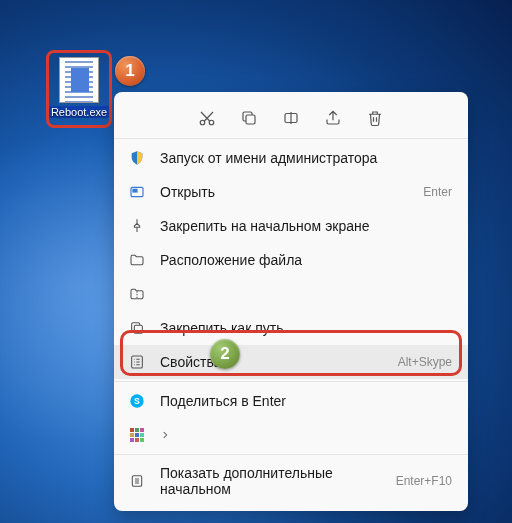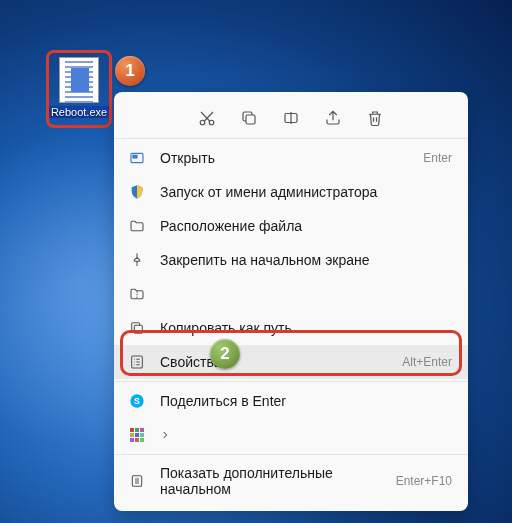--- a/index.html
+++ b/index.html
@@ -177,85 +177,85 @@
       <svg width="18" height="18" viewBox="0 0 24 24" fill="none" stroke="currentColor" stroke-width="1.6">
           <path d="M4 7h16M10 11v6M14 11v6M6 7l1 13a2 2 0 0 0 2 2h6a2 2 0 0 0 2-2l1-13M9 7V4h6v3"></path>
         </svg>
     </div>
   </div>
 
   <div class="divider"></div>
 
   <div class="menu-item">
     <div class="menu-icon">
+      <svg width="16" height="16" viewBox="0 0 24 24">
+          <path d="M12 2l8 3v6c0 5-3.5 9-8 11-4.5-2-8-6-8-11V5l8-3z" fill="#2a7dc9"></path>
+          <path d="M12 2l8 3v6c0 5-3.5 9-8 11V2z" fill="#f5c542"></path>
+        </svg>
+    </div>
+    <span class="menu-label">Запуск от имени администратора</span>
+  </div>
+
+  <div class="menu-item">
+    <div class="menu-icon">
       <svg width="16" height="16" viewBox="0 0 24 24" fill="none" stroke="#3a7bd5" stroke-width="1.8">
           <rect x="3" y="5" width="18" height="14" rx="2"></rect>
           <rect x="6" y="8" width="6" height="4" fill="#3a7bd5"></rect>
         </svg>
     </div>
     <span class="menu-label">Открыть</span>
     <span class="menu-shortcut">Enter</span>
   </div>
 
   <div class="menu-item">
     <div class="menu-icon">
-      <svg width="16" height="16" viewBox="0 0 24 24">
-          <path d="M12 2l8 3v6c0 5-3.5 9-8 11-4.5-2-8-6-8-11V5l8-3z" fill="#2a7dc9"></path>
-          <path d="M12 2l8 3v6c0 5-3.5 9-8 11V2z" fill="#f5c542"></path>
-        </svg>
-    </div>
-    <span class="menu-label">Запуск от имени администратора</span>
+      <svg width="16" height="16" viewBox="0 0 24 24" fill="none" stroke="currentColor" stroke-width="1.6">
+          <path d="M12 2v6l4 4v2H8v-2l4-4V2zM12 14v7"></path>
+        </svg>
+    </div>
+    <span class="menu-label">Закрепить на начальном экране</span>
   </div>
 
   <div class="menu-item">
     <div class="menu-icon">
       <svg width="16" height="16" viewBox="0 0 24 24" fill="none" stroke="currentColor" stroke-width="1.6">
           <path d="M3 7a2 2 0 0 1 2-2h4l2 2h8a2 2 0 0 1 2 2v8a2 2 0 0 1-2 2H5a2 2 0 0 1-2-2z"></path>
         </svg>
     </div>
     <span class="menu-label">Расположение файла</span>
-  </div>
-
-  <div class="menu-item">
-    <div class="menu-icon">
-      <svg width="16" height="16" viewBox="0 0 24 24" fill="none" stroke="currentColor" stroke-width="1.6">
-          <path d="M12 2v6l4 4v2H8v-2l4-4V2zM12 14v7"></path>
-        </svg>
-    </div>
-    <span class="menu-label">Закрепить на начальном экране</span>
   </div>
 
   <div class="menu-item">
     <div class="menu-icon">
       <svg width="16" height="16" viewBox="0 0 24 24" fill="none" stroke="currentColor" stroke-width="1.6">
           <path d="M3 7a2 2 0 0 1 2-2h4l2 2h8a2 2 0 0 1 2 2v8a2 2 0 0 1-2 2H5a2 2 0 0 1-2-2z"></path>
           <path d="M12 8v2m0 2v2m0 2v2"></path>
         </svg>
     </div>
   </div>
 
   <div class="menu-item">
     <div class="menu-icon">
       <svg width="16" height="16" viewBox="0 0 24 24" fill="none" stroke="currentColor" stroke-width="1.6">
           <rect x="8" y="8" width="12" height="12" rx="2"></rect>
           <path d="M16 8V6a2 2 0 0 0-2-2H6a2 2 0 0 0-2 2v8a2 2 0 0 0 2 2h2"></path>
         </svg>
     </div>
-    <span class="menu-label">Копировать как путь</span>
+    <span class="menu-label">Закрепить как путь</span>
   </div>
 
   <div class="menu-item highlighted">
     <div class="menu-icon">
       <svg width="16" height="16" viewBox="0 0 24 24" fill="none" stroke="currentColor" stroke-width="1.6">
           <rect x="4" y="3" width="16" height="18" rx="2"></rect>
           <path d="M8 8h1M11 8h5M8 12h1M11 12h5M8 16h1M11 16h5"></path>
         </svg>
     </div>
     <span class="menu-label">Свойства</span>
-    <span class="menu-shortcut">Alt+Enter</span>
+    <span class="menu-shortcut">Alt+Skype</span>
   </div>
 
   <div class="divider"></div>
 
   <div class="menu-item">
     <div class="menu-icon">
       <svg width="16" height="16" viewBox="0 0 24 24">
           <circle cx="12" cy="12" r="10" fill="#00aff0"></circle>
           <text x="12" y="17" text-anchor="middle" fill="#fff" font-size="13" font-weight="bold" font-family="Arial">S</text>
         </svg>

